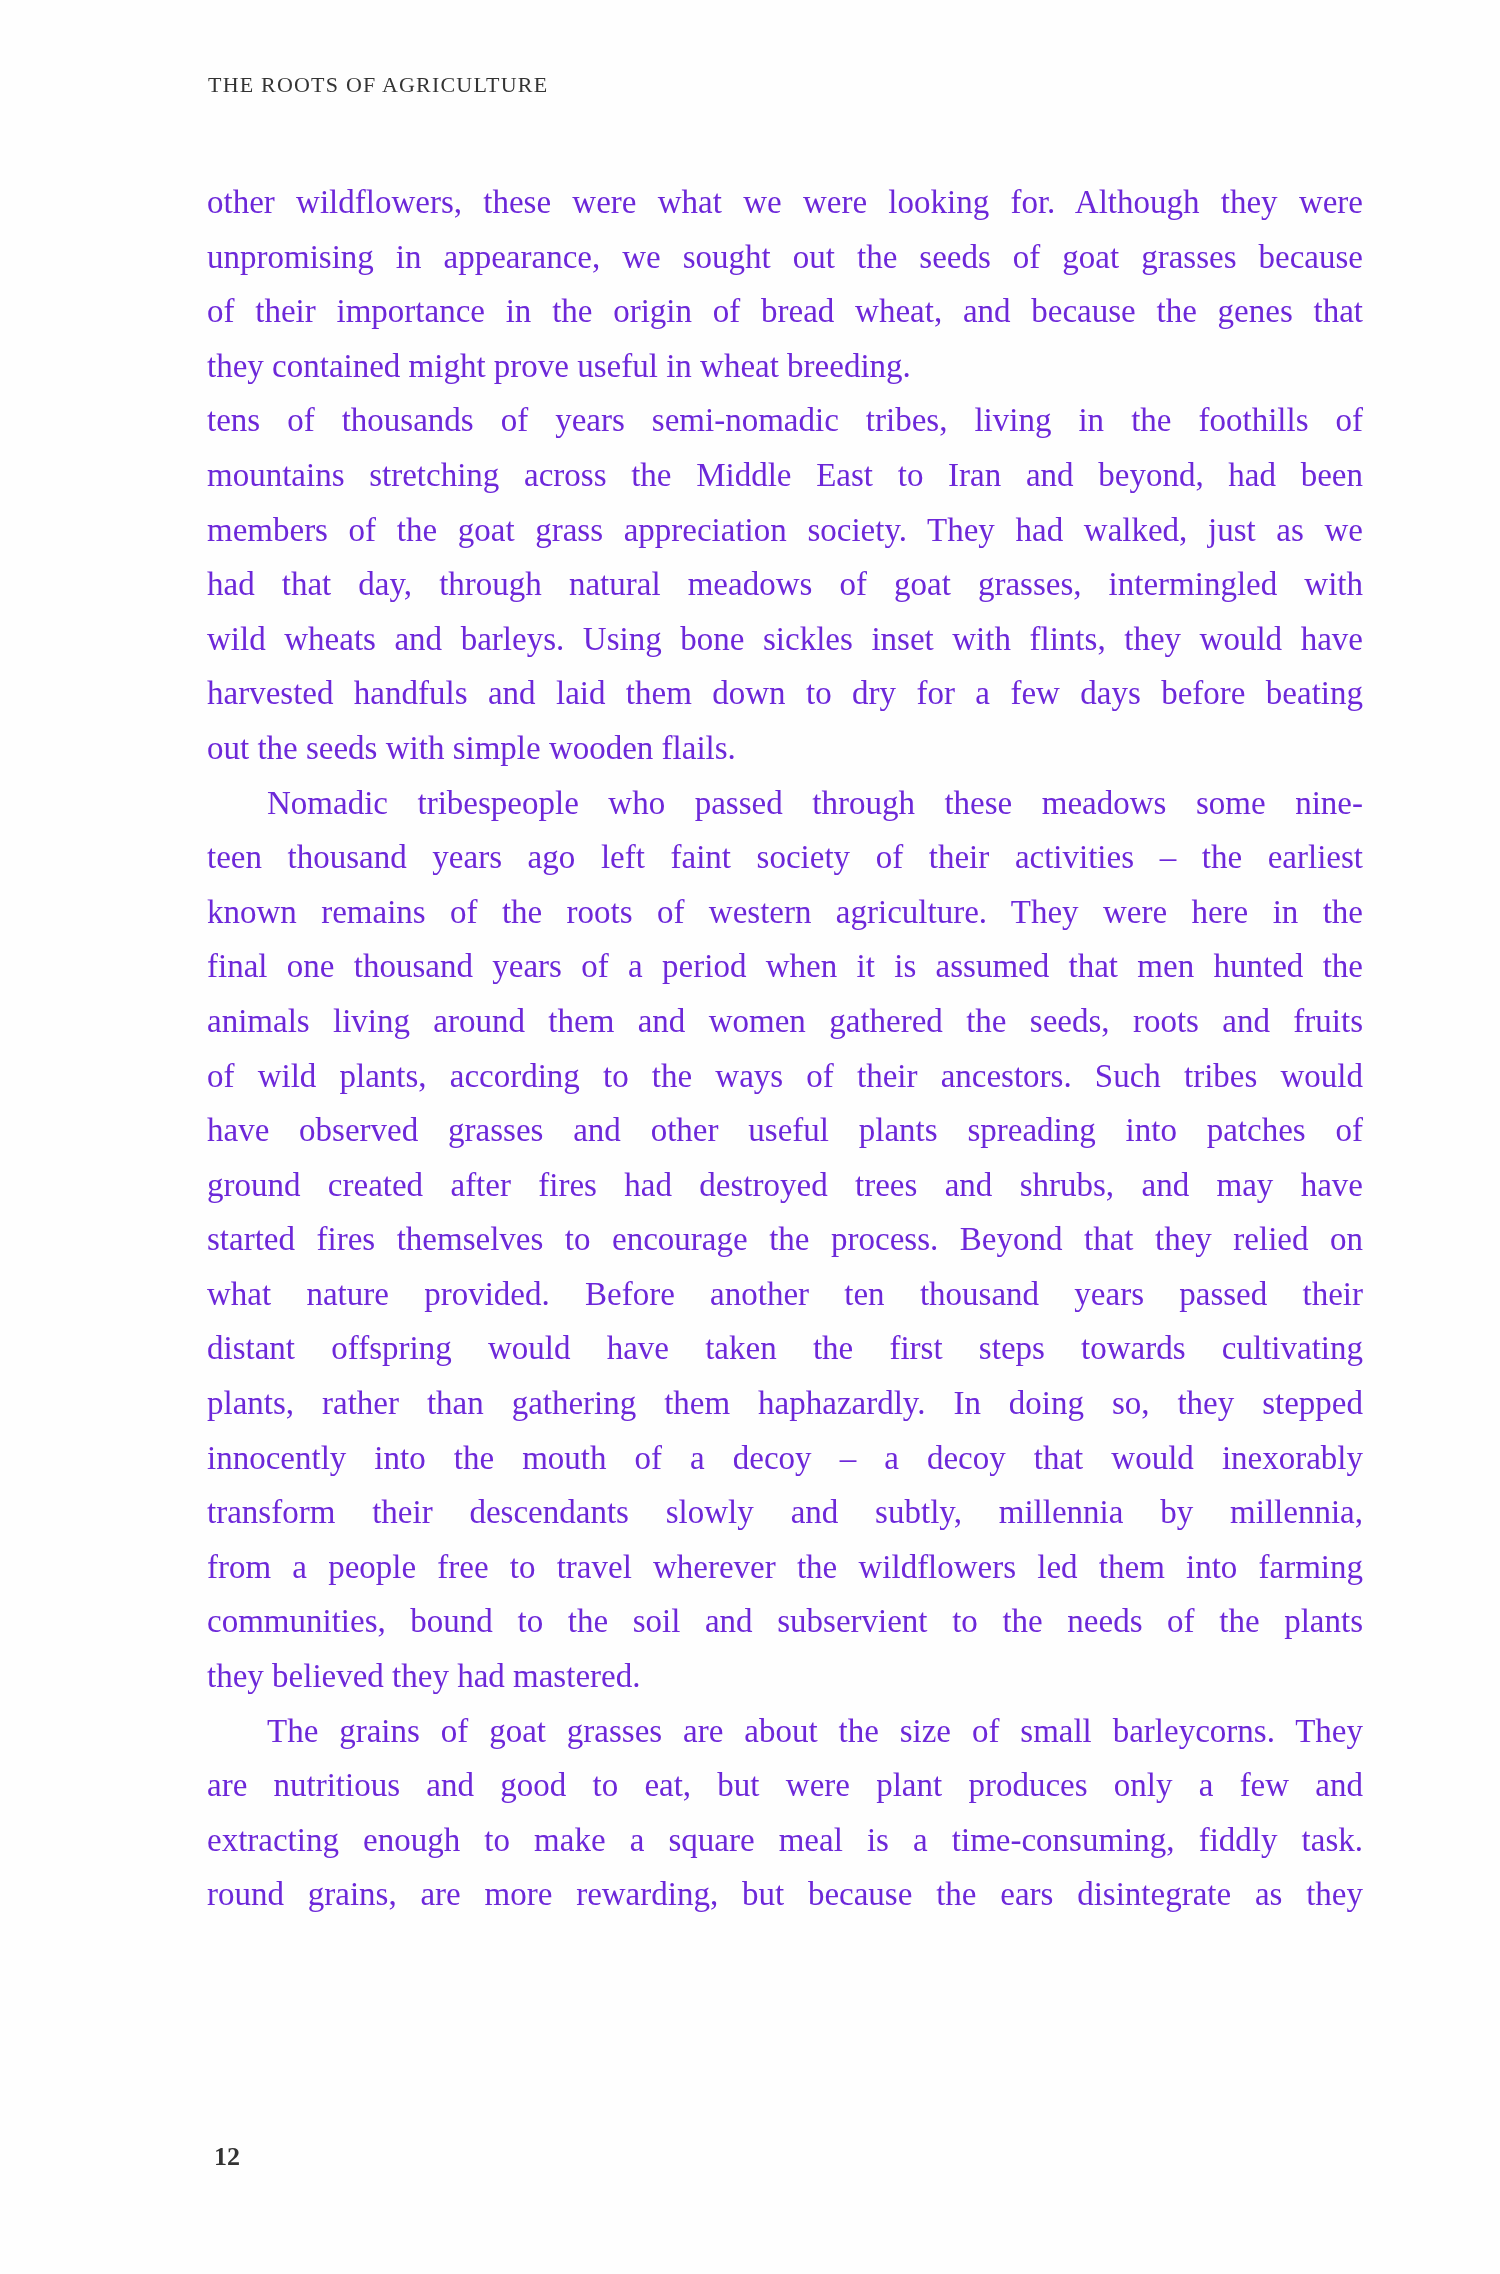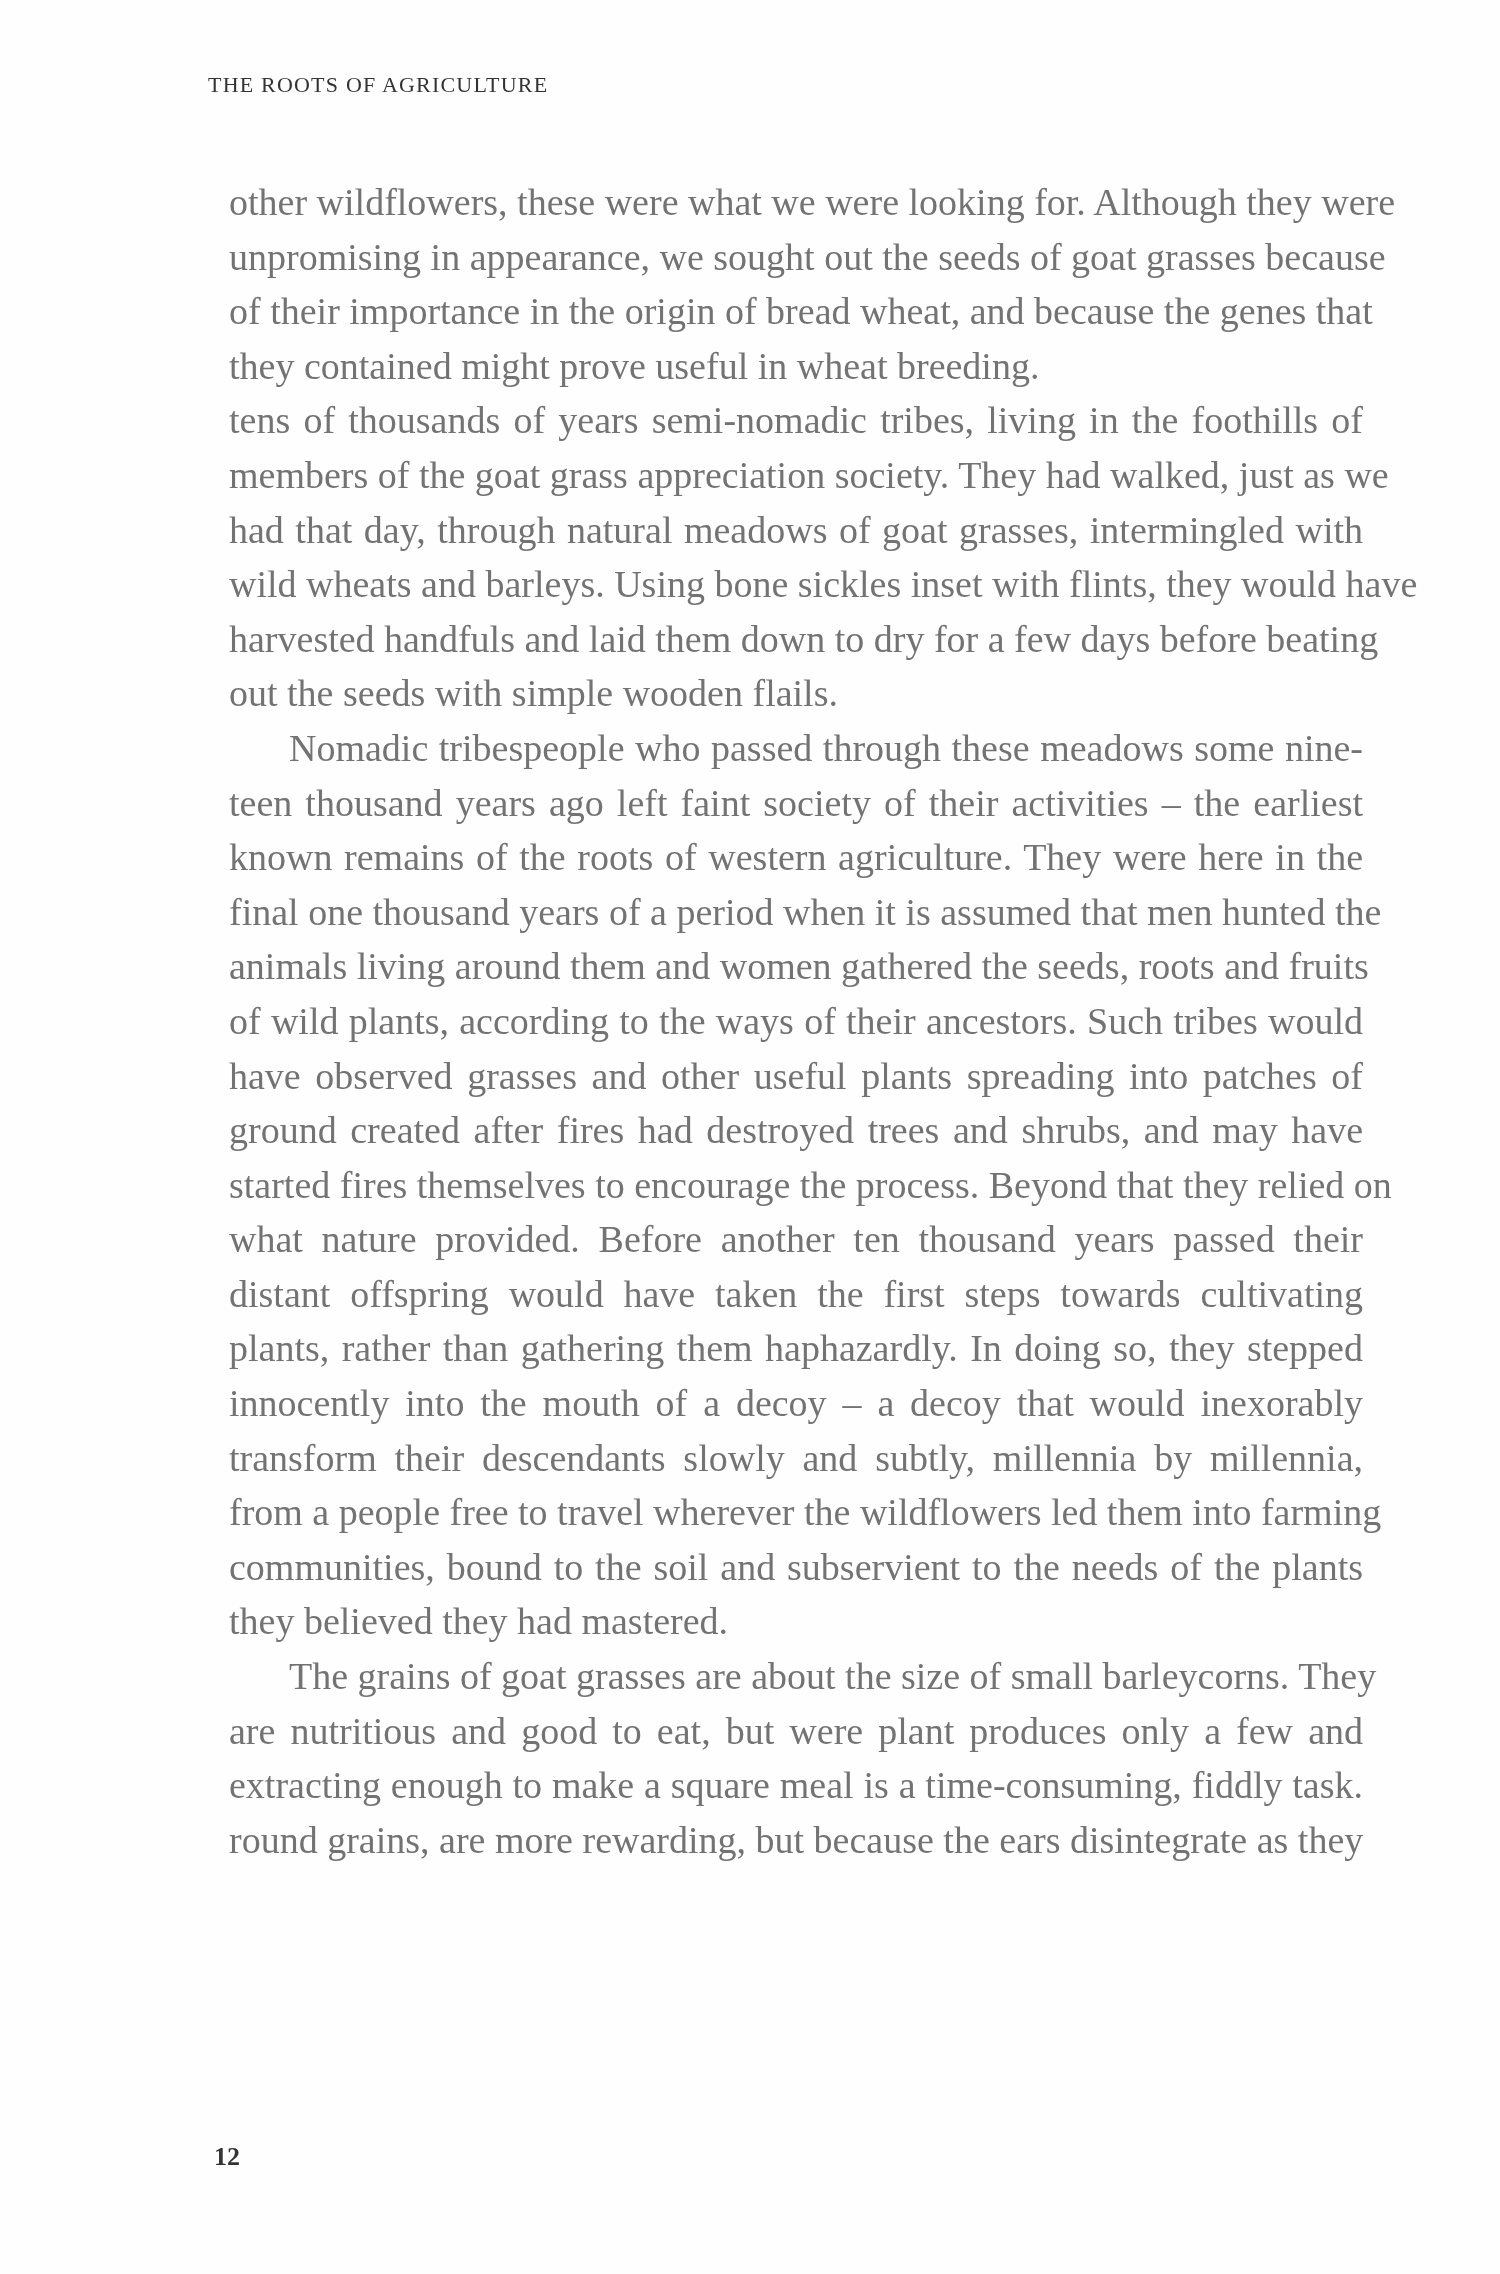--- a/index.html
+++ b/index.html
@@ -35,26 +35,25 @@
   .body-text {
     position: absolute;
     left: 207px;
     top: 175px;
     width: 1156px;
   }
   .line {
     display: block;
     height: 54.6px;
     line-height: 54.6px;
-    font-size: 38px;
+    font-size: 33px;
     white-space: nowrap;
     text-align: justify;
     text-align-last: justify;
-    color: #737373;
-    margin-left: 22px;
+    color: #6d28d9;
   }
   .line.last {
     text-align: center;
     text-align-last: left;
   }
   .line.indent {
     padding-left: 60px;
   }
   .folio {
     position: absolute;
@@ -76,20 +75,21 @@
 
     <div>
       <span class="line">other wildflowers, these were what we were looking for. Although they were</span>
       <span class="line">unpromising in appearance, we sought out the seeds of goat grasses because</span>
       <span class="line">of their importance in the origin of bread wheat, and because the genes that</span>
       <span class="line last">they contained might prove useful in wheat breeding.</span>
     </div>
 
     <div>
       <span class="line">tens of thousands of years semi-nomadic tribes, living in the foothills of</span>
+      <span class="line">mountains stretching across the Middle East to Iran and beyond, had been</span>
       <span class="line">members of the goat grass appreciation society. They had walked, just as we</span>
       <span class="line">had that day, through natural meadows of goat grasses, intermingled with</span>
       <span class="line">wild wheats and barleys. Using bone sickles inset with flints, they would have</span>
       <span class="line">harvested handfuls and laid them down to dry for a few days before beating</span>
       <span class="line last">out the seeds with simple wooden flails.</span>
     </div>
 
     <div>
       <span class="line indent">Nomadic tribespeople who passed through these meadows some nine-</span>
       <span class="line">teen thousand years ago left faint society of their activities – the earliest</span>

